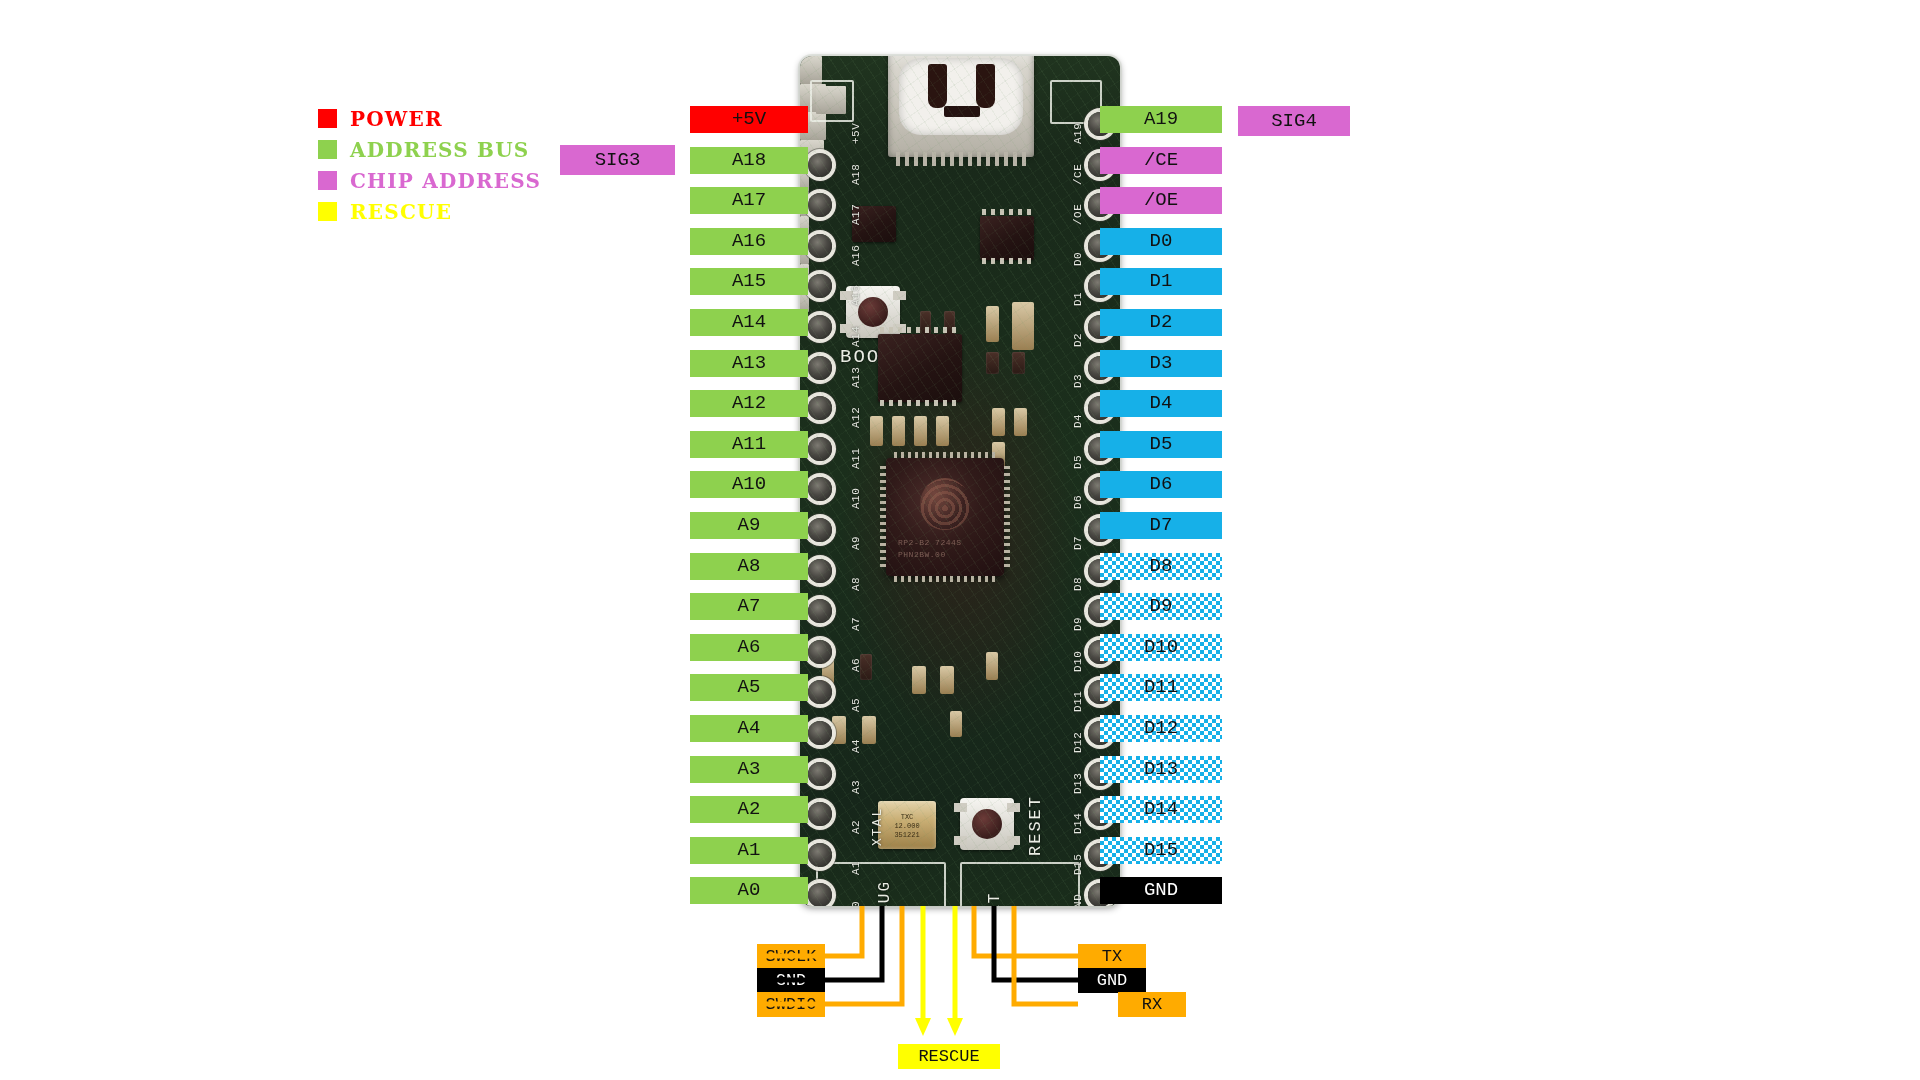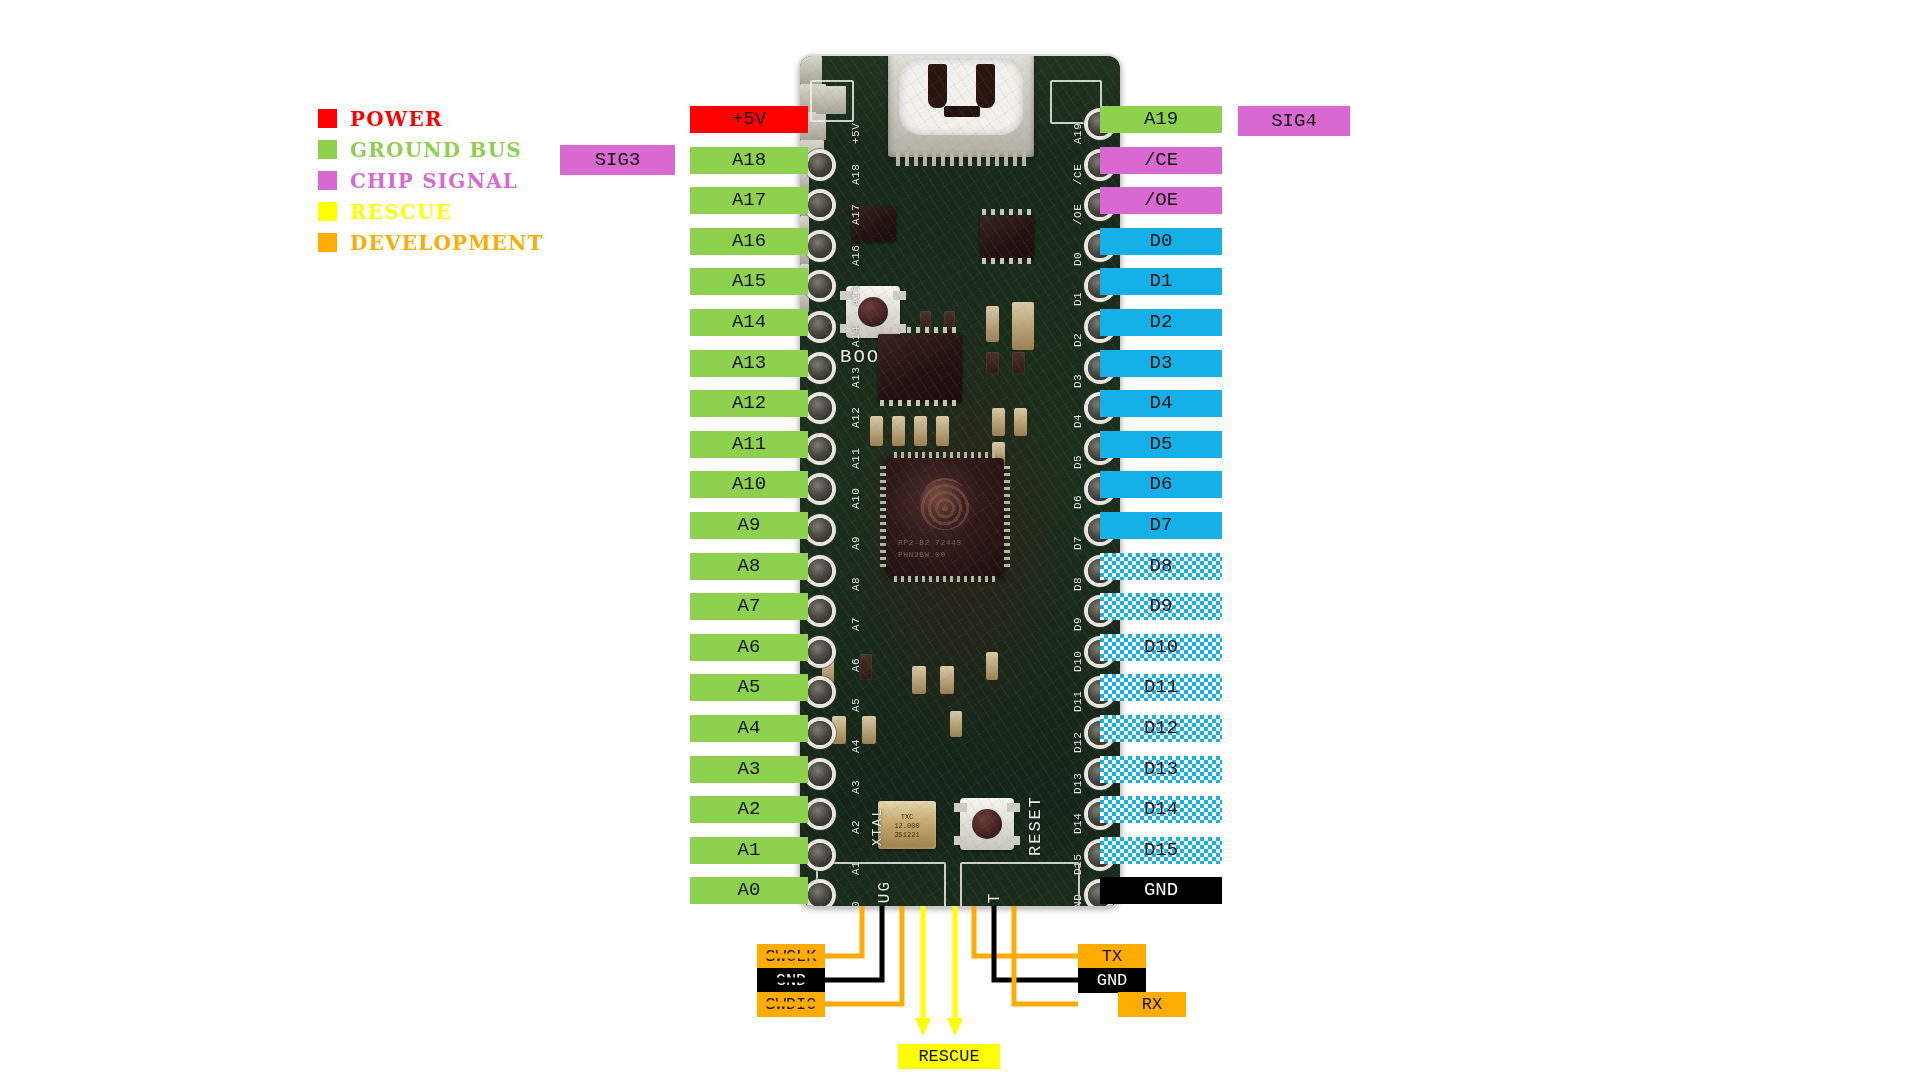--- a/index.html
+++ b/index.html
@@ -281,33 +281,29 @@
 
 <div id="stage">
 
   <div id="legend">
       <div class="legend-row">
         <span class="legend-swatch" style="background: rgb(255, 0, 0);"></span>
         <span class="legend-label" style="color: rgb(255, 0, 0);">POWER</span>
       </div>
       <div class="legend-row">
         <span class="legend-swatch" style="background: rgb(142, 209, 78);"></span>
-        <span class="legend-label" style="color: rgb(142, 209, 78);">GROUND BUS</span>
+        <span class="legend-label" style="color: rgb(142, 209, 78);">ADDRESS BUS</span>
       </div>
       <div class="legend-row">
         <span class="legend-swatch" style="background: rgb(217, 104, 208);"></span>
-        <span class="legend-label" style="color: rgb(217, 104, 208);">CHIP SIGNAL</span>
+        <span class="legend-label" style="color: rgb(217, 104, 208);">CHIP ADDRESS</span>
       </div>
       <div class="legend-row">
         <span class="legend-swatch" style="background: rgb(255, 255, 0);"></span>
         <span class="legend-label" style="color: rgb(255, 255, 0);">RESCUE</span>
-      </div>
-      <div class="legend-row">
-        <span class="legend-swatch" style="background: rgb(255, 171, 0);"></span>
-        <span class="legend-label" style="color: rgb(255, 171, 0);">DEVELOPMENT</span>
       </div>
     </div>
 
   <div class="sigbox" style="left:560px; top:145px; width:115px;">SIG3</div>
   <div class="sigbox" style="left:1238px; top:106px; width:112px;">SIG4</div>
 
   <div id="board-wrap">
     <div id="board">
 
       <div id="usbc">

